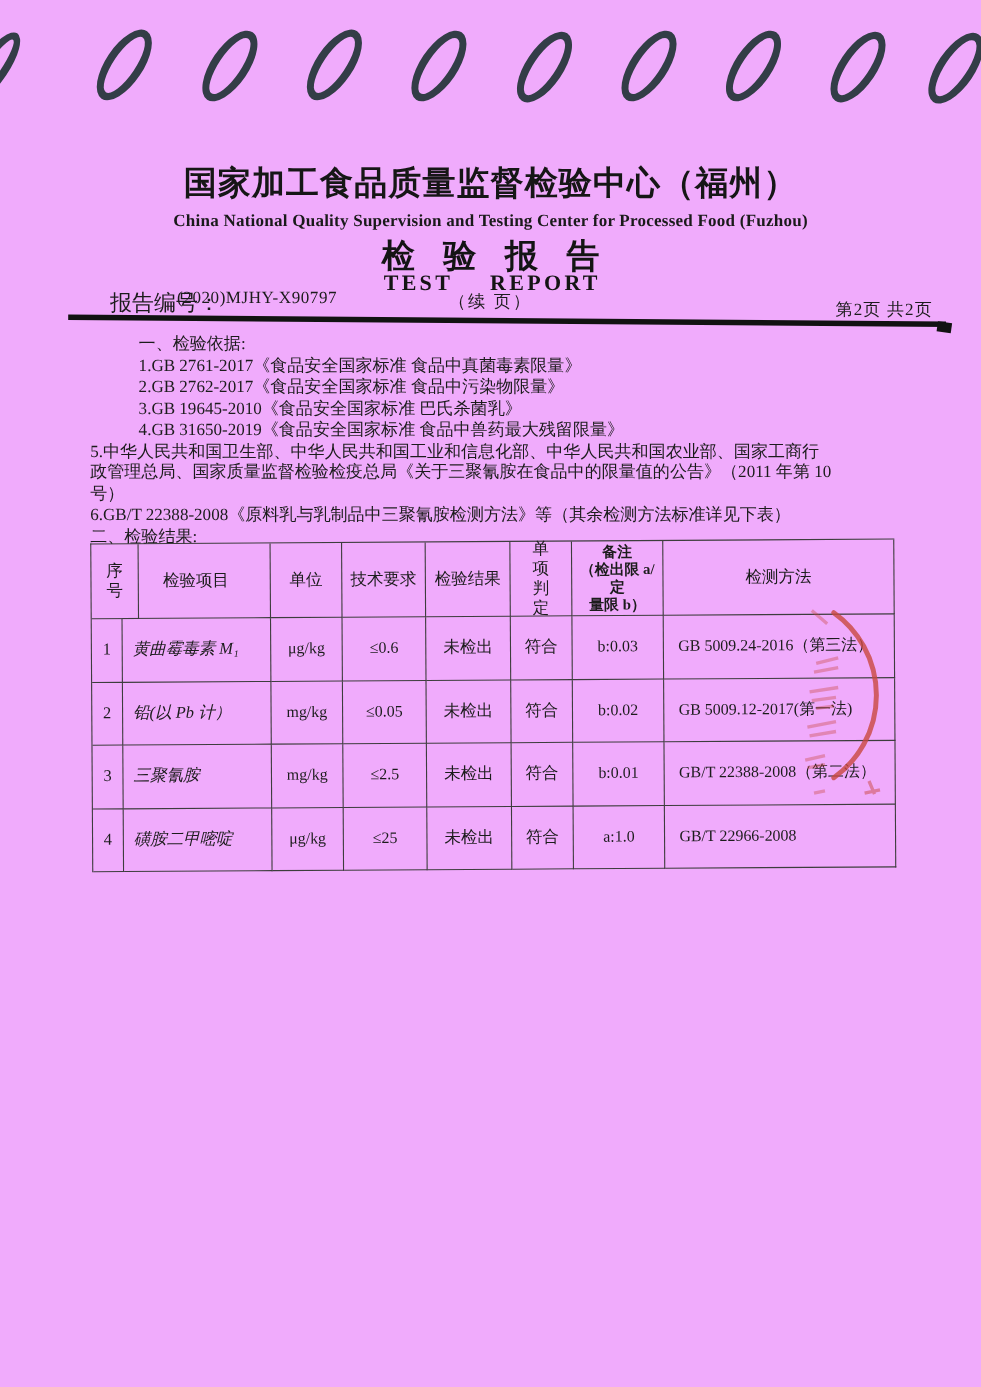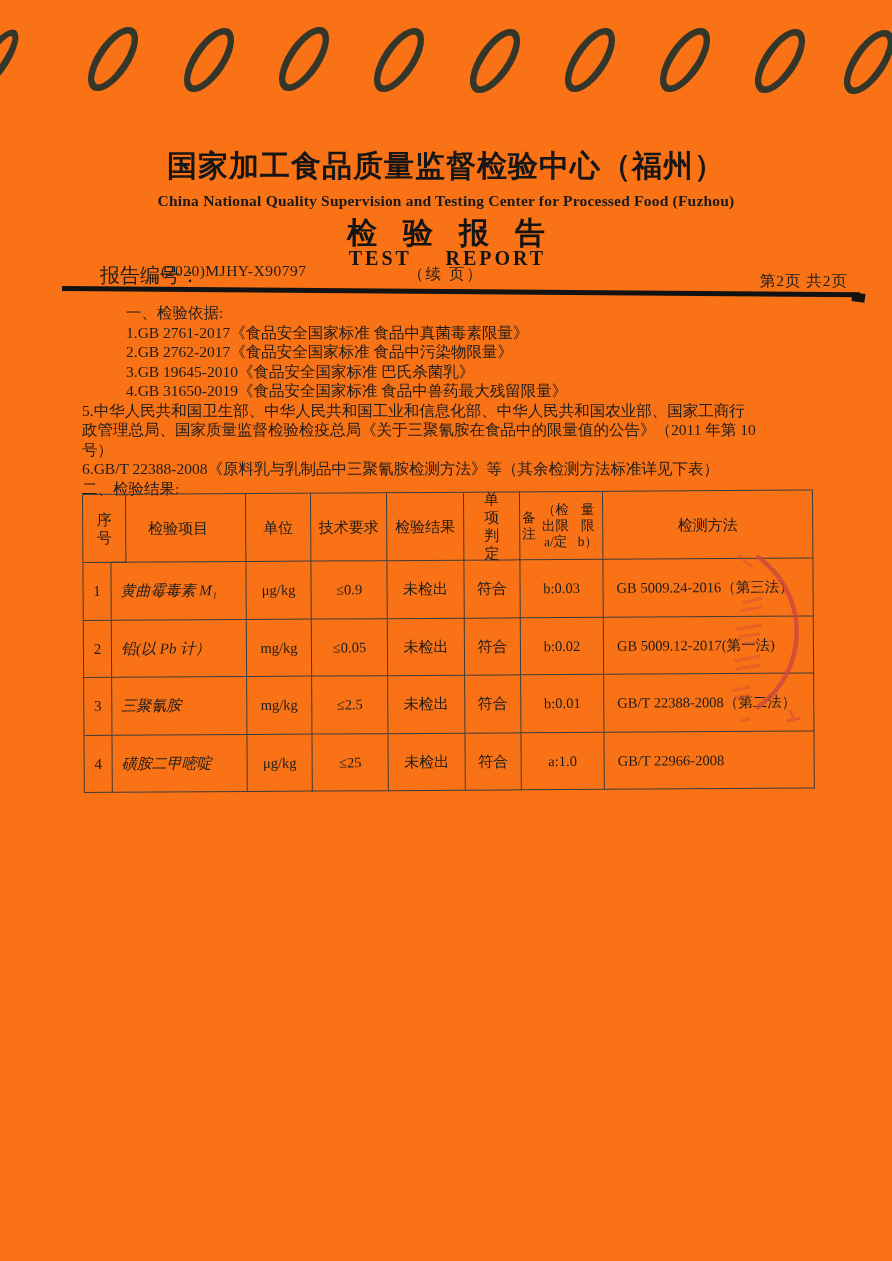--- a/index.html
+++ b/index.html
@@ -1,19 +1,19 @@
 <!DOCTYPE html>
 <html><head>
 <meta charset="utf-8">
 <style>
   html,body{margin:0;padding:0;background:#ffffff;}
   .page{
     position:relative;
     width:892px;height:1261px;
-    background:#f97316;
+    background:#f0abfc;
     overflow:hidden;
     font-family:"Liberation Serif","DejaVu Serif",serif;
     color:#1c1c1c;
   }
   
   .artifact{
     position:absolute;
     width:34px;height:74px;
     border:7px solid rgba(24,46,46,0.88);
     border-radius:50%;
@@ -80,21 +80,21 @@
   .trow{display:contents;}
   .c{
     border-right:1.4px solid #3d3d3d;
     border-bottom:1.4px solid #3d3d3d;
     display:flex;align-items:center;justify-content:center;
     text-align:center;font-size:15px;line-height:18px;
     box-sizing:border-box;padding:2px;
   }
   .c.hdr{font-size:15px;}
   .c.narrow{word-break:break-all;line-height:18px;padding:2px 21px;}
-  .c.remark-hdr{font-size:13.5px;line-height:16px;}
+  .c.remark-hdr{flex-direction:column;font-size:13.5px;line-height:16px;font-weight:bold;}
   .c.left{justify-content:flex-start;text-align:left;padding-left:9px;font-style:italic;}
   .c.method{justify-content:flex-start;text-align:left;padding-left:13px;font-size:14.5px;}
   .c.small{font-size:14.5px;}
   
   .stamp{position:absolute;left:690px;top:545px;width:150px;height:210px;pointer-events:none;}
   
   .end-note{
     position:absolute;top:792px;left:0;right:0;text-align:center;
     font-size:15.5px;letter-spacing:2px;
   }
@@ -156,21 +156,21 @@
         <span>（检出限 a/定</span>
         <span>量限 b）</span>
       </div>
       <div class="c hdr">检测方法</div>
     </div>
 
     <div class="trow">
       <div class="c">1</div>
       <div class="c left">黄曲霉毒素 M₁</div>
       <div class="c small">μg/kg</div>
-      <div class="c small">≤0.9</div>
+      <div class="c small">≤0.6</div>
       <div class="c">未检出</div>
       <div class="c">符合</div>
       <div class="c small">b:0.03</div>
       <div class="c method">GB 5009.24-2016（第三法）</div>
     </div>
 
     <div class="trow">
       <div class="c">2</div>
       <div class="c left">铅(以 Pb 计）</div>
       <div class="c small">mg/kg</div>

